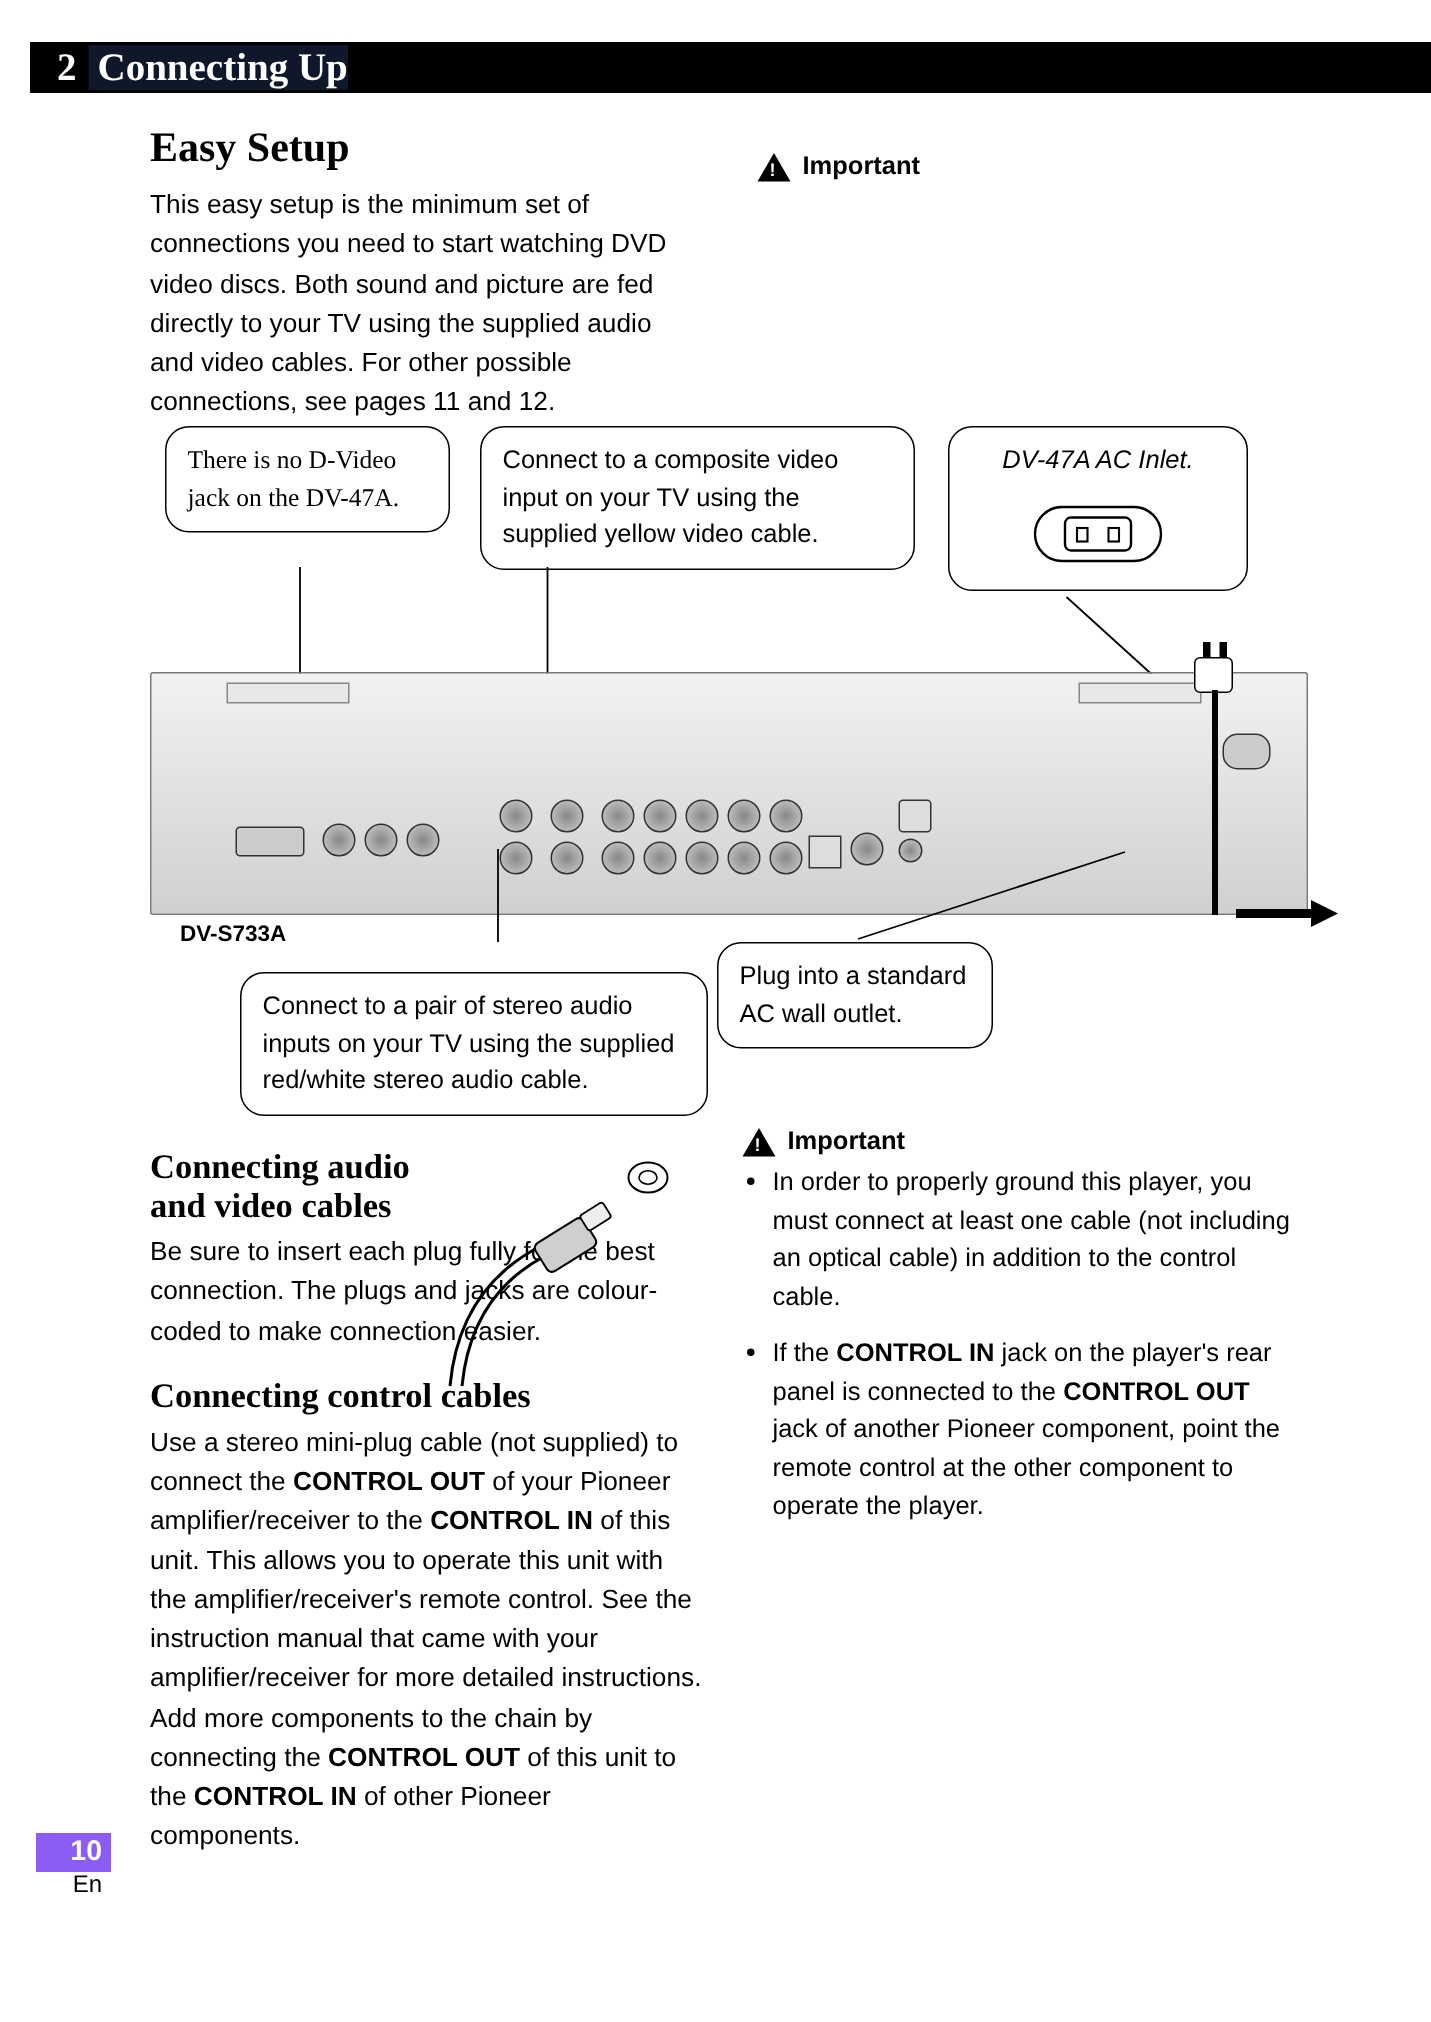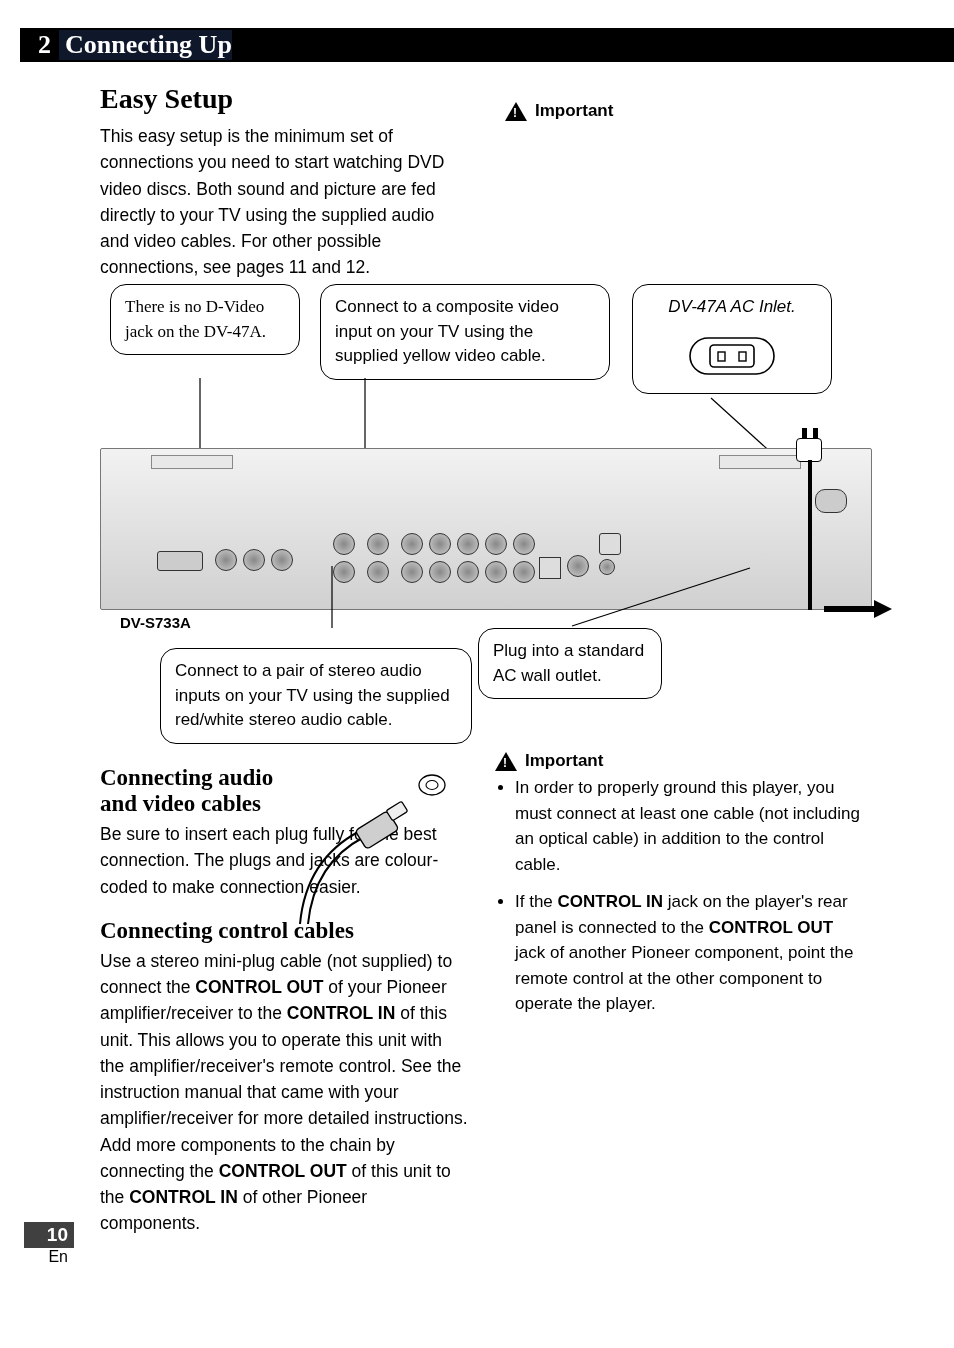--- a/index.html
+++ b/index.html
@@ -239,21 +239,21 @@
   position:absolute;
   left: 188px; top: 22px;
 }
 .page-num {
   position:absolute;
   left:24px;
   bottom:82px;
   width:50px;
 }
 .page-num .num-box{
-  background:#404040;color:#fff;
+  background:#8b5cf6;color:#fff;
   font-family:Arial,sans-serif;font-weight:bold;font-size:19px;
   text-align:right;padding:2px 6px;
 }
 .page-num .lang{
   font-family:Arial,sans-serif;font-size:16px;
   text-align:right; padding-right:6px;
 }
 svg.line{position:absolute;overflow:visible;}
 </style>
 </head>

